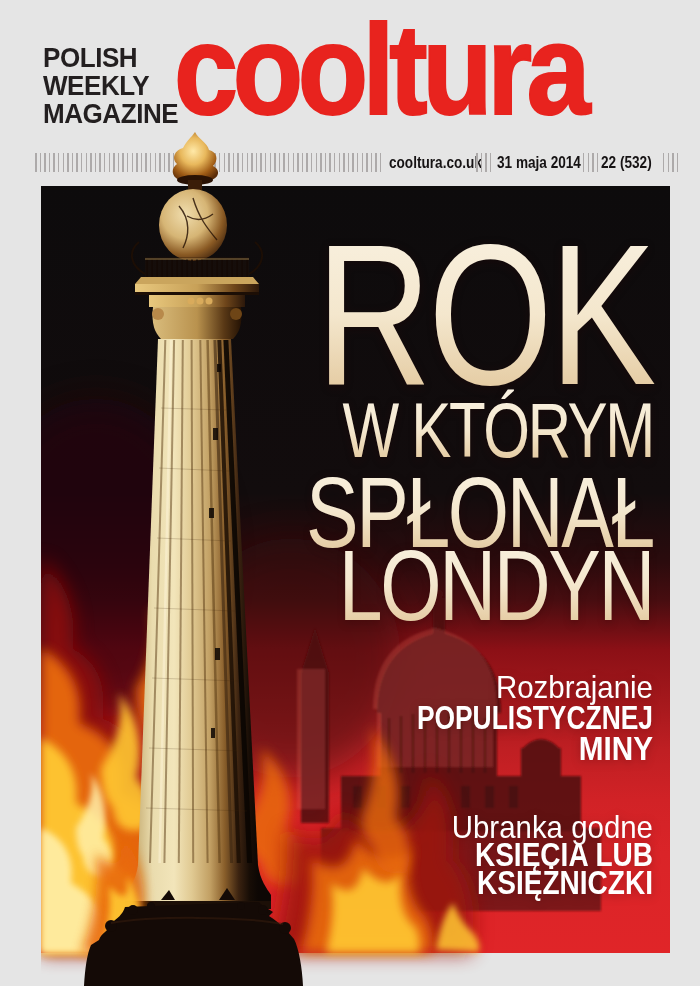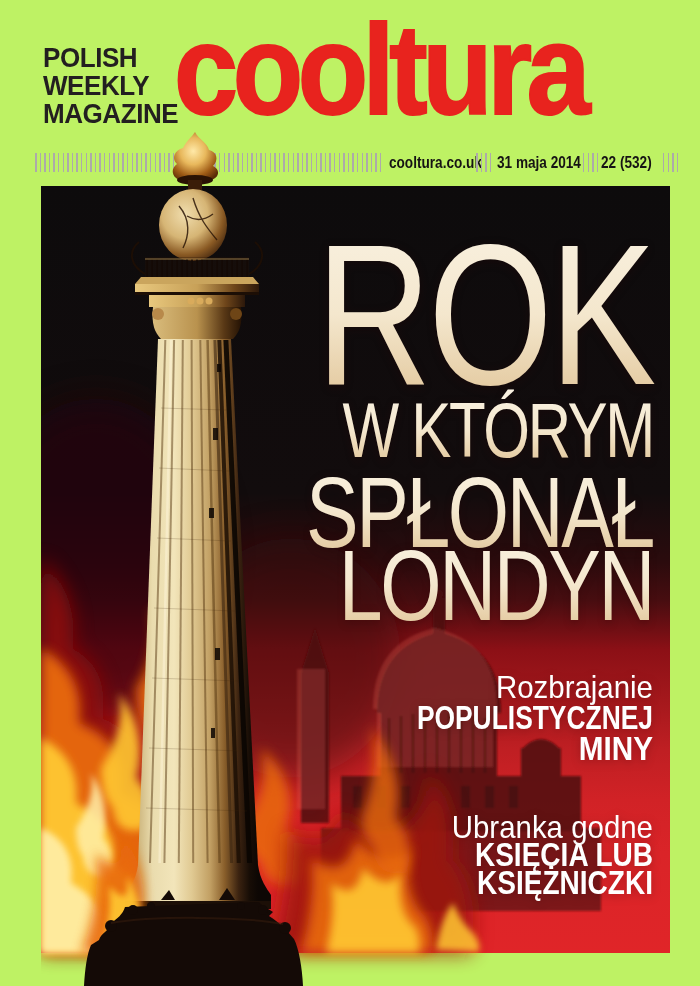--- a/index.html
+++ b/index.html
@@ -1,17 +1,17 @@
 <!DOCTYPE html>
 <html><head>
 <meta charset="utf-8">
 <style>
   html,body{margin:0;padding:0;background:#ffffff;}
   .page{
-    position:relative;width:700px;height:986px;background:#bef264;
+    position:relative;width:700px;height:986px;background:#e5e5e5;
     overflow:hidden;font-family:"Liberation Sans",sans-serif;
   }
   
   .tagline{
     position:absolute;left:43px;top:44px;line-height:28px;font-size:28px;
     font-weight:bold;color:#231f20;letter-spacing:-0.5px;
     transform:scaleX(0.93);transform-origin:left top;
   }
   .tagline div{white-space:nowrap;}
   .logo{

